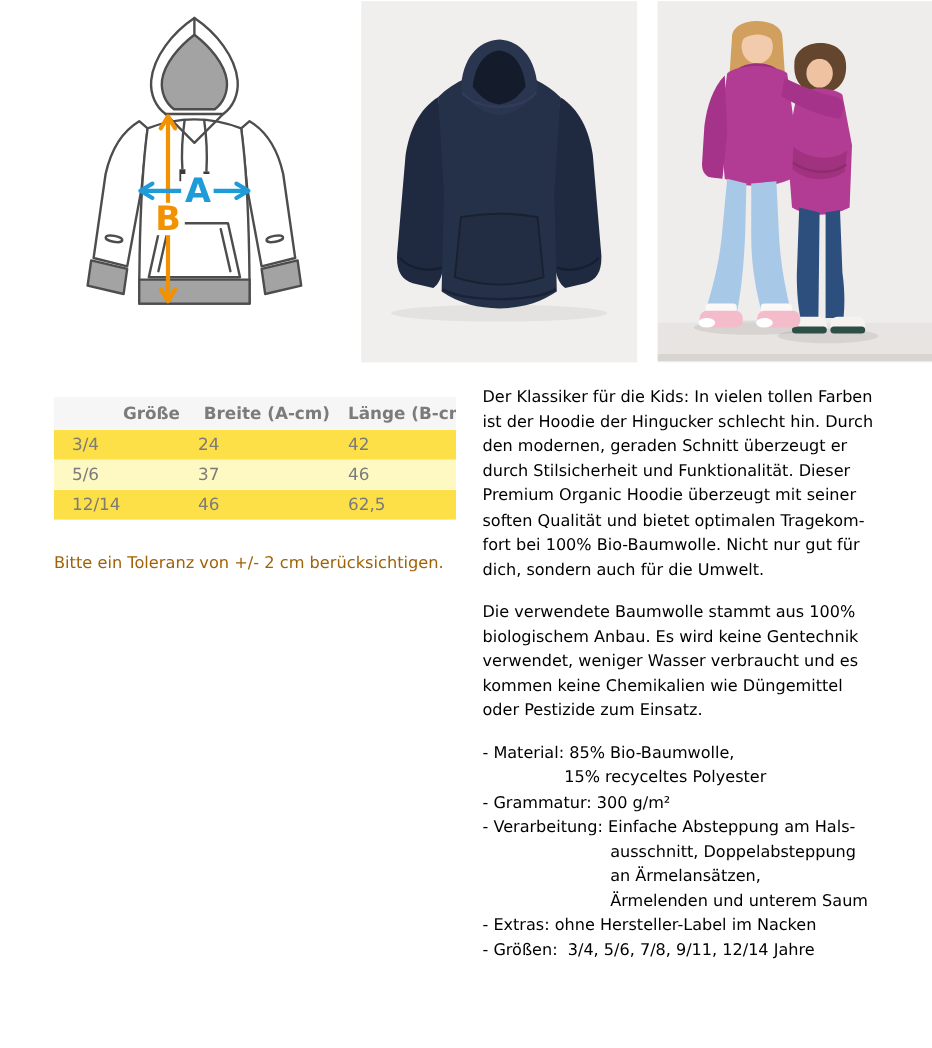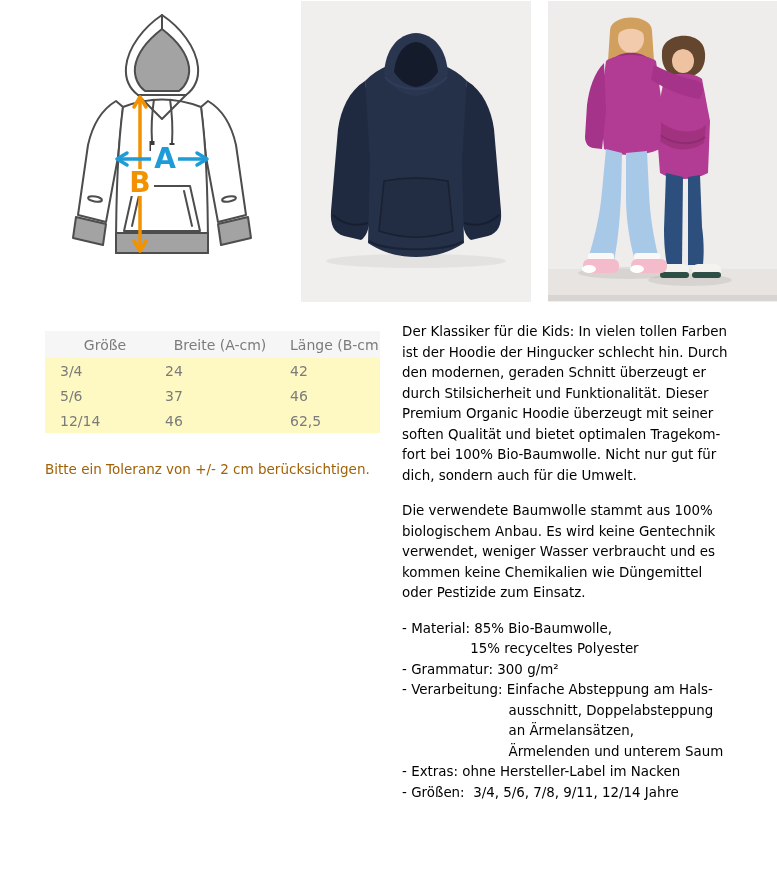--- a/index.html
+++ b/index.html
@@ -8,24 +8,24 @@
   .gallery{display:flex;gap:17px;padding:1px 0 0 54px;}
   .tile{width:230px;height:301px;flex:0 0 auto;margin:0;position:relative;}
   .tile-diagram{background:#ffffff;}
   .tile-photo{background:#f0efed;}
   .content{display:flex;padding:20px 0 0 45px;}
   .left-col{width:360px;padding-top:9px;}
   .right-col{width:378px;}
 
   table.size-table{border-collapse:collapse;table-layout:fixed;width:335px;
       font-size:14px;color:#7b7b7b;}
-  table.size-table th{font-weight:400;text-align:center;background:#f6f6f6;
+  table.size-table th{font-weight:700;text-align:right;background:#f6f6f6;
       padding:5px 0 5px 15px;height:17px;white-space:nowrap;overflow:hidden;}
   table.size-table td{padding:3px 0 3px 15px;height:19px;white-space:nowrap;overflow:hidden;}
-  table.size-table tr.odd td{background:#fef9c3;}
+  table.size-table tr.odd td{background:#fde047;}
   table.size-table tr.even td{background:#fef9c3;}
 
   .tolerance{margin-top:28px;font-size:13.5px;color:#a16207;}
 
   .para{white-space:pre;font-size:13.4px;line-height:20.5px;color:#000000;
         margin:0 0 15px 0;}
   .para:last-child{margin-bottom:0;}
 
   svg text{font-family:"DejaVu Sans","Liberation Sans",sans-serif;}
 </style>

